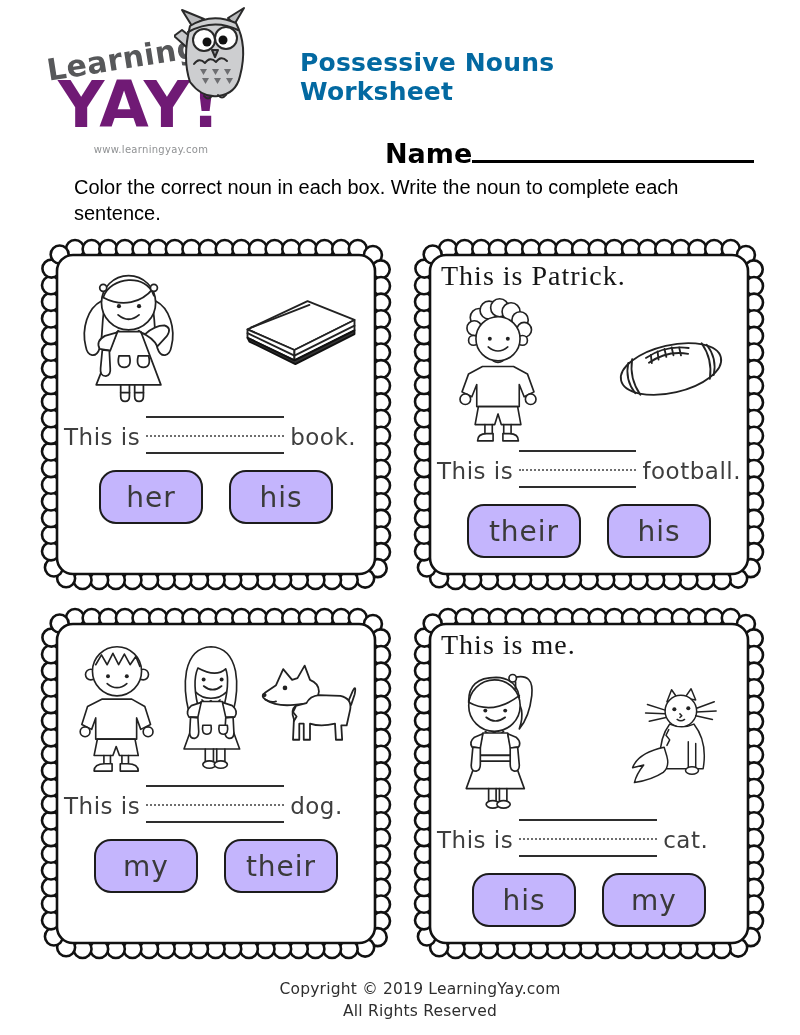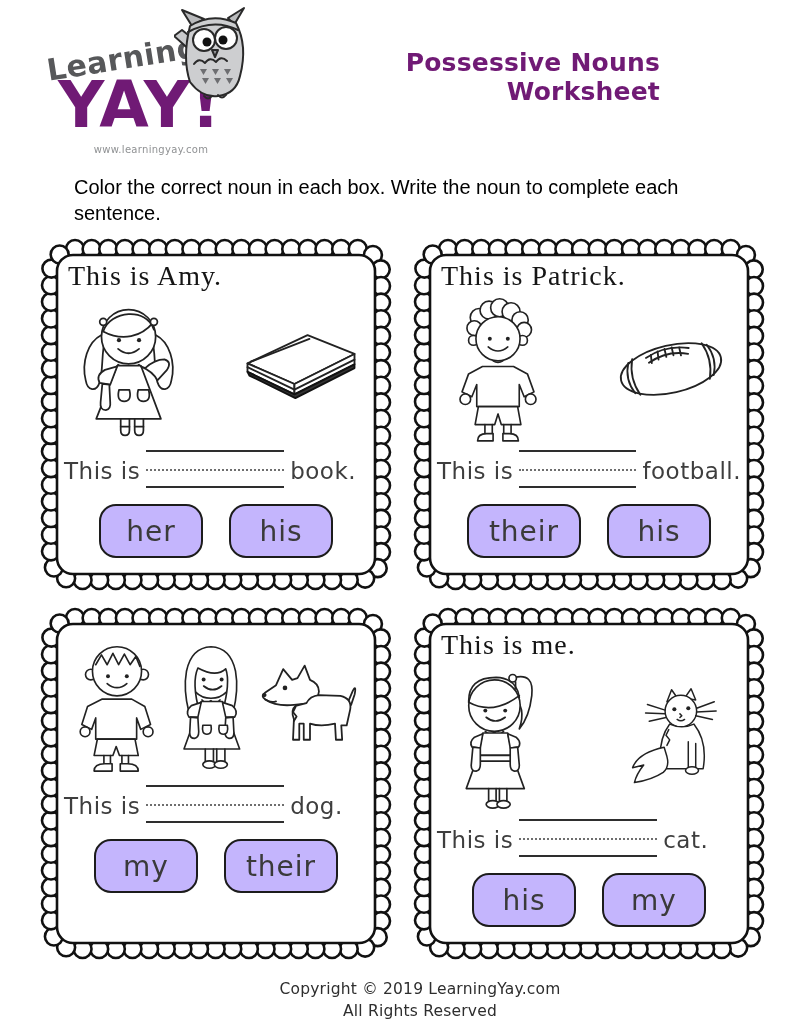--- a/index.html
+++ b/index.html
@@ -19,22 +19,22 @@
   .logo-yay {
     position:absolute; left:16px; top:58px;
     font-size:64px; font-weight:bold; color:#701a75; letter-spacing:1px;
   }
   .logo-site {
     position:absolute; left:0; top:134px; width:218px; text-align:center;
     font-size:10px; color:#8f9193; letter-spacing:.3px;
   }
   .owl { position:absolute; left:132px; top:-4px; width:82px; height:94px; }
   .title {
-    position:absolute; left:300px; top:48px; width:360px; text-align:right;
-    font-size:25px; font-weight:bold; color:#701a75; letter-spacing:.2px;
+    position:absolute; left:300px; top:48px; width:360px; text-align:left;
+    font-size:25px; font-weight:bold; color:#0369a1; letter-spacing:.2px;
   }
   .name-row { position:absolute; left:385px; top:136px; font-size:27px; font-weight:bold; color:#000; white-space:nowrap; }
   .name-line { display:inline-block; width:282px; height:1em; border-bottom:3px solid #000; vertical-align:baseline; }
 
   
   .instructions {
     margin:2px 60px 12px 74px; width:665px;
     font-family:"Liberation Sans",sans-serif; font-size:20px; line-height:1.3; color:#000;
   }
 
@@ -130,20 +130,23 @@
               <path d="M40,72 l7,0 l-3.5,6 Z"></path>
               <path d="M52,72 l7,0 l-3.5,6 Z"></path>
           </g>
 
           <path d="M30,90 q4,5 8,0 M44,89 q4,5 8,0" fill="none"></path>
         </g>
       </svg>
       <div class="logo-site">www.learningyay.com</div>
     </div>
     <h1 class="title">Possessive Nouns Worksheet</h1>
+    <div class="name-row">
+      <span>Name</span><span class="name-line"></span>
+    </div>
   </div>
 
   <p class="instructions">Color the correct noun in each box. Write the noun to complete each sentence.</p>
 
   <div class="cards">
 
     <article class="card">
       <svg class="scallop" viewBox="0 0 352 353">
           <circle cx="35" cy="11" r="9" fill="#fff" stroke="#111" stroke-width="2.6"></circle>
           <circle cx="51.634002685546875" cy="11" r="9" fill="#fff" stroke="#111" stroke-width="2.6"></circle>
@@ -218,21 +221,20 @@
           <circle cx="10.999994277954102" cy="113.733642578125" r="9" fill="#fff" stroke="#111" stroke-width="2.6"></circle>
           <circle cx="10.999995231628418" cy="97.099609375" r="9" fill="#fff" stroke="#111" stroke-width="2.6"></circle>
           <circle cx="10.999996185302734" cy="80.4656982421875" r="9" fill="#fff" stroke="#111" stroke-width="2.6"></circle>
           <circle cx="10.999998092651367" cy="63.8316650390625" r="9" fill="#fff" stroke="#111" stroke-width="2.6"></circle>
           <circle cx="10.999999046325684" cy="47.1976318359375" r="9" fill="#fff" stroke="#111" stroke-width="2.6"></circle>
           <circle cx="11.40462875366211" cy="30.588300704956055" r="9" fill="#fff" stroke="#111" stroke-width="2.6"></circle>
           <circle cx="19.667680740356445" cy="16.535198211669922" r="9" fill="#fff" stroke="#111" stroke-width="2.6"></circle>
           <rect x="17" y="17" width="318" height="319" rx="16" fill="#fff" stroke="#111" stroke-width="2.6"></rect>
         </svg>
       <div class="card-content">
-        <h2 class="card-heading">This is Amy.</h2>
         <div class="figures">
           <span class="fig">
             <svg width="118" height="142" viewBox="0 0 135 162">
                 <g class="art">
               <path d="M36,42 C20,50 13,74 18,94 C20,106 30,108 34,96 C38,84 36,60 40,48 Z"></path>
               <path d="M98,42 C114,50 121,74 116,94 C114,106 104,108 100,96 C96,84 98,60 94,48 Z"></path>
               <circle cx="67" cy="44" r="31"></circle>
               <path class="nofill" d="M38,38 C46,14 88,10 96,36"></path>
               <path class="nofill" d="M38,38 C60,50 82,44 95,28"></path>
               <circle cx="38" cy="27" r="4"></circle>

